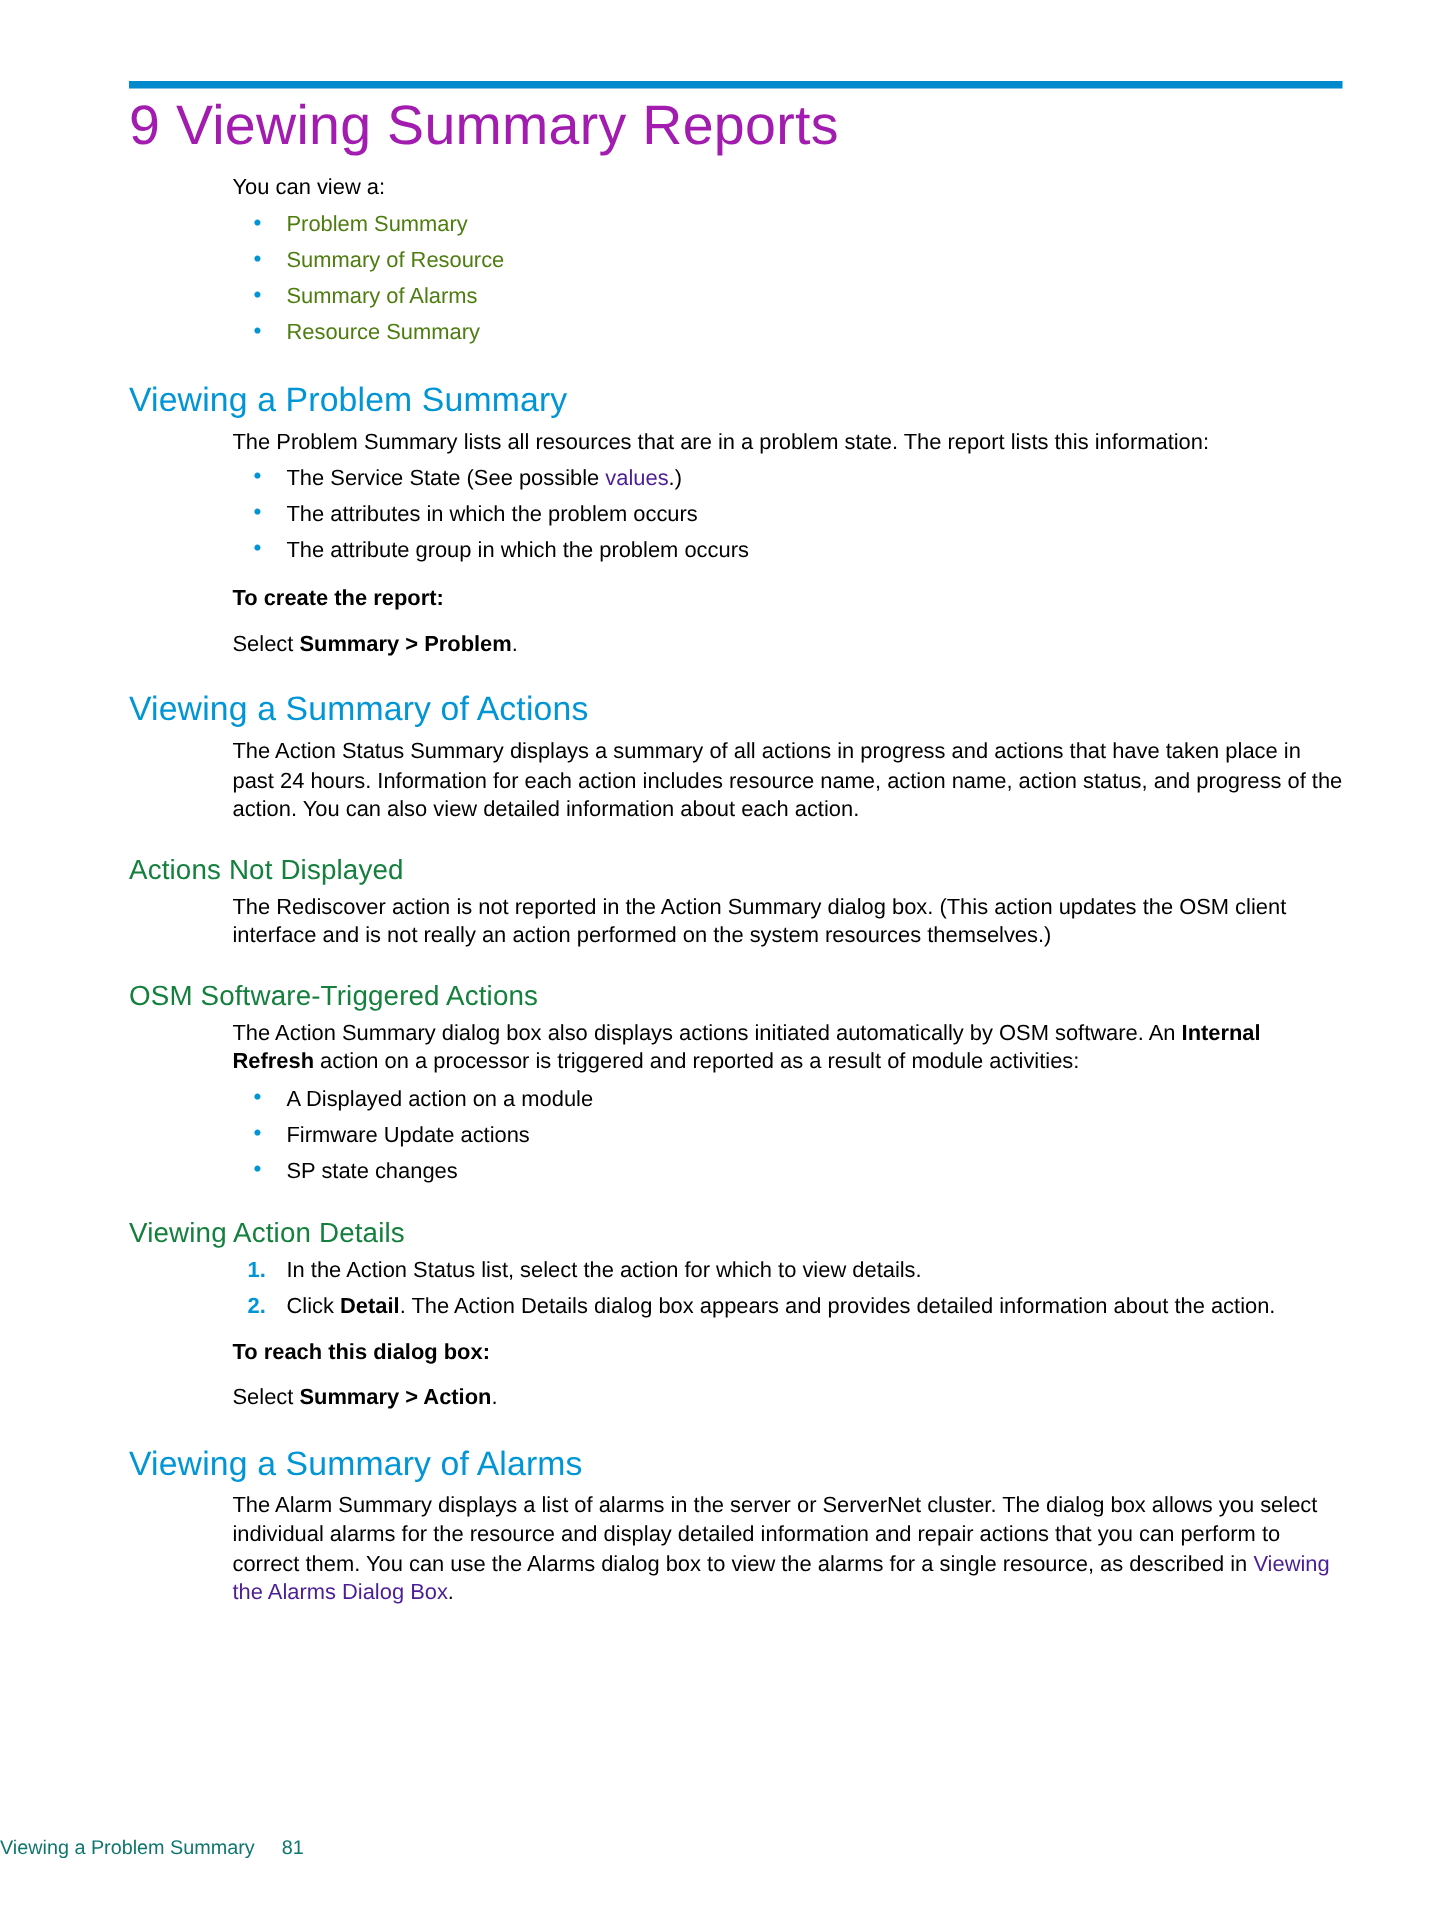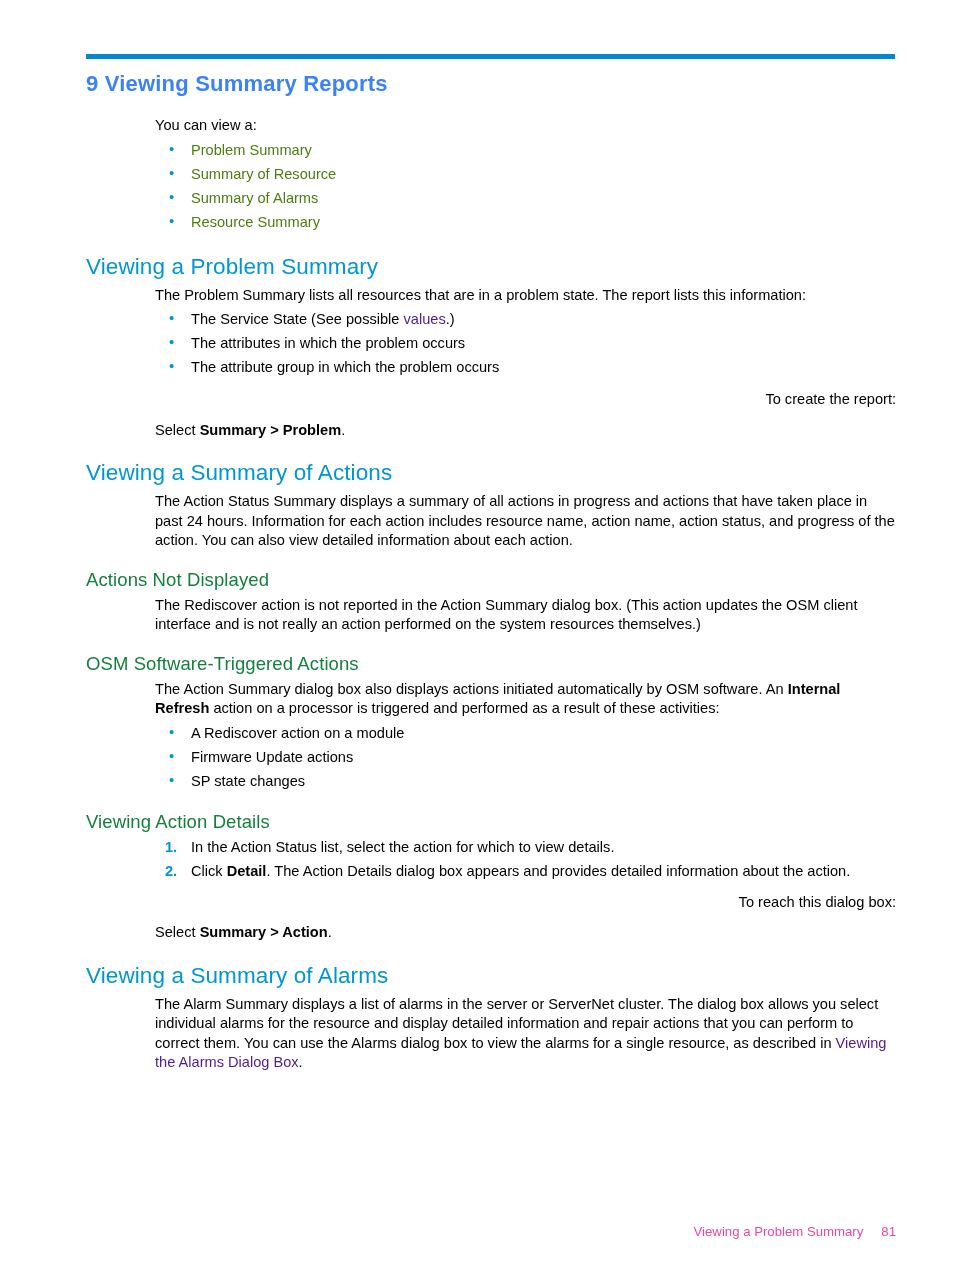--- a/index.html
+++ b/index.html
@@ -29,24 +29,24 @@
     height: 5px;
     background: #0089CC;
   }
 
   
   .chapter-title {
     position: absolute;
     left: 86px;
     top: 64px;
     width: 810px;
-    font-size: 22px;
+    font-size: 37px;
     line-height: 40px;
-    color: #3b82f6;
-    font-weight: 700;
+    color: #a21caf;
+    font-weight: 400;
     letter-spacing: 0.2px;
   }
 
   
   .content {
     position: absolute;
     left: 86px;
     top: 116px;
     width: 810px;
   }
@@ -74,21 +74,21 @@
     margin-left: 69px;
   }
 
   p.body {
     font-size: 14.6px;
     line-height: 19.5px;
     color: #000000;
     margin: 0 0 1px 0;
   }
   p.gap-top { margin-top: 11px; }
-  p.bold { font-weight: normal; text-align: right; }
+  p.bold { font-weight: bold; }
 
   b, strong { font-weight: bold; text-align: right; }
 
   
   .xref {
     color: #4c1d95;
   }
 
   
   ul.bul {
@@ -138,23 +138,23 @@
     font-size: 14.6px;
   }
 
   
   .footer {
     position: absolute;
     left: 0;
     right: 0;
     bottom: 32px;
     padding-right: 58px;
-    text-align: right;
+    text-align: left;
     font-size: 13.2px;
-    color: #ec4899;
+    color: #0f766e;
   }
   .footer .ftitle { margin-right: 18px; }
   .footer .fpage { }
 </style>
 </head>
 <body>
 
 <div class="page">
 
   <div class="top-rule"></div>
@@ -190,23 +190,23 @@
       <p class="body">The Action Status Summary displays a summary of all actions in progress and actions that have taken place in past 24 hours. Information for each action includes resource name, action name, action status, and progress of the action. You can also view detailed information about each action.</p>
     </div>
 
     <h3 class="sub">Actions Not Displayed</h3>
     <div class="indent">
       <p class="body">The Rediscover action is not reported in the Action Summary dialog box. (This action updates the OSM client interface and is not really an action performed on the system resources themselves.)</p>
     </div>
 
     <h3 class="sub">OSM Software-Triggered Actions</h3>
     <div class="indent">
-      <p class="body"><span>The Action Summary dialog box also displays actions initiated automatically by OSM software. An </span><b>Internal Refresh</b><span> action on a processor is triggered and performed as a result of these activities:</span></p>
+      <p class="body"><span>The Action Summary dialog box also displays actions initiated automatically by OSM software. An </span><b>Internal Refresh</b><span> action on a processor is triggered and reported as a result of module activities:</span></p>
       <ul class="bul">
-        <li><span>A Rediscover action on a module</span></li>
+        <li><span>A Displayed action on a module</span></li>
         <li><span>Firmware Update actions</span></li>
         <li><span>SP state changes</span></li>
       </ul>
     </div>
 
     <h3 class="sub">Viewing Action Details</h3>
     <div class="indent">
       <ol class="num">
         <li><span class="marker">1.</span><span>In the Action Status list, select the action for which to view details.</span></li>
         <li><span class="marker">2.</span><span>Click </span><b>Detail</b><span>. The Action Details dialog box appears and provides detailed information about the action.</span></li>

